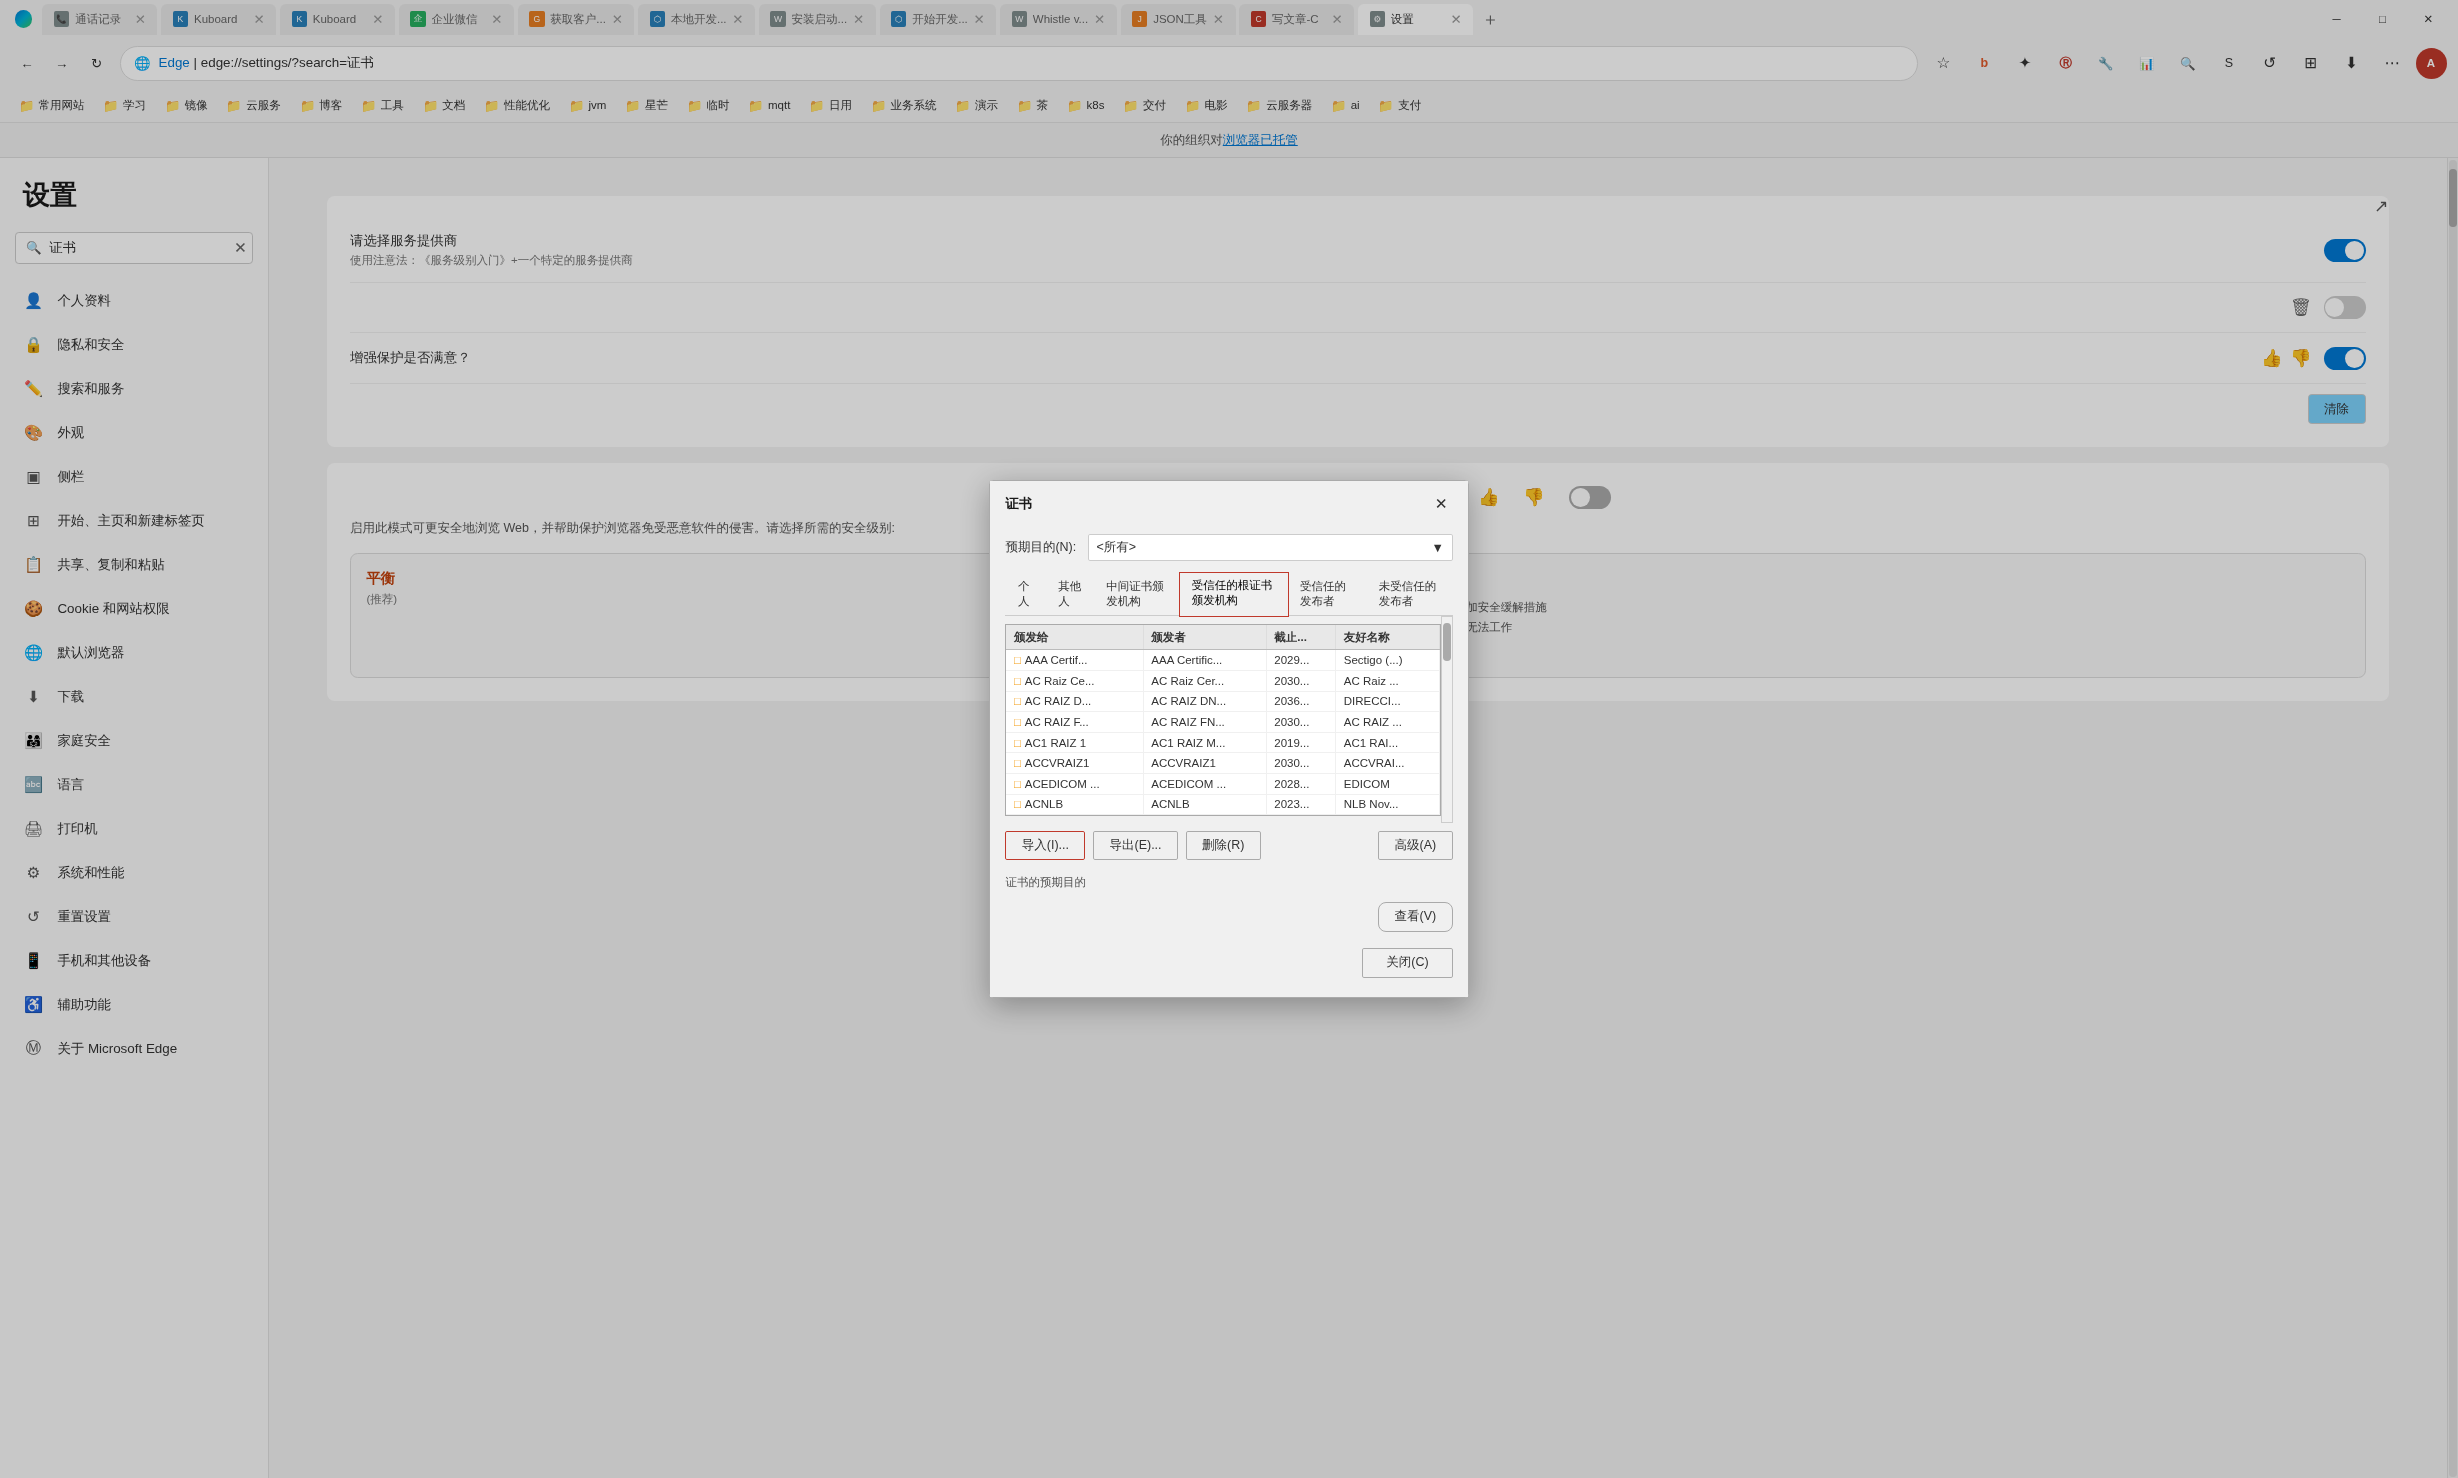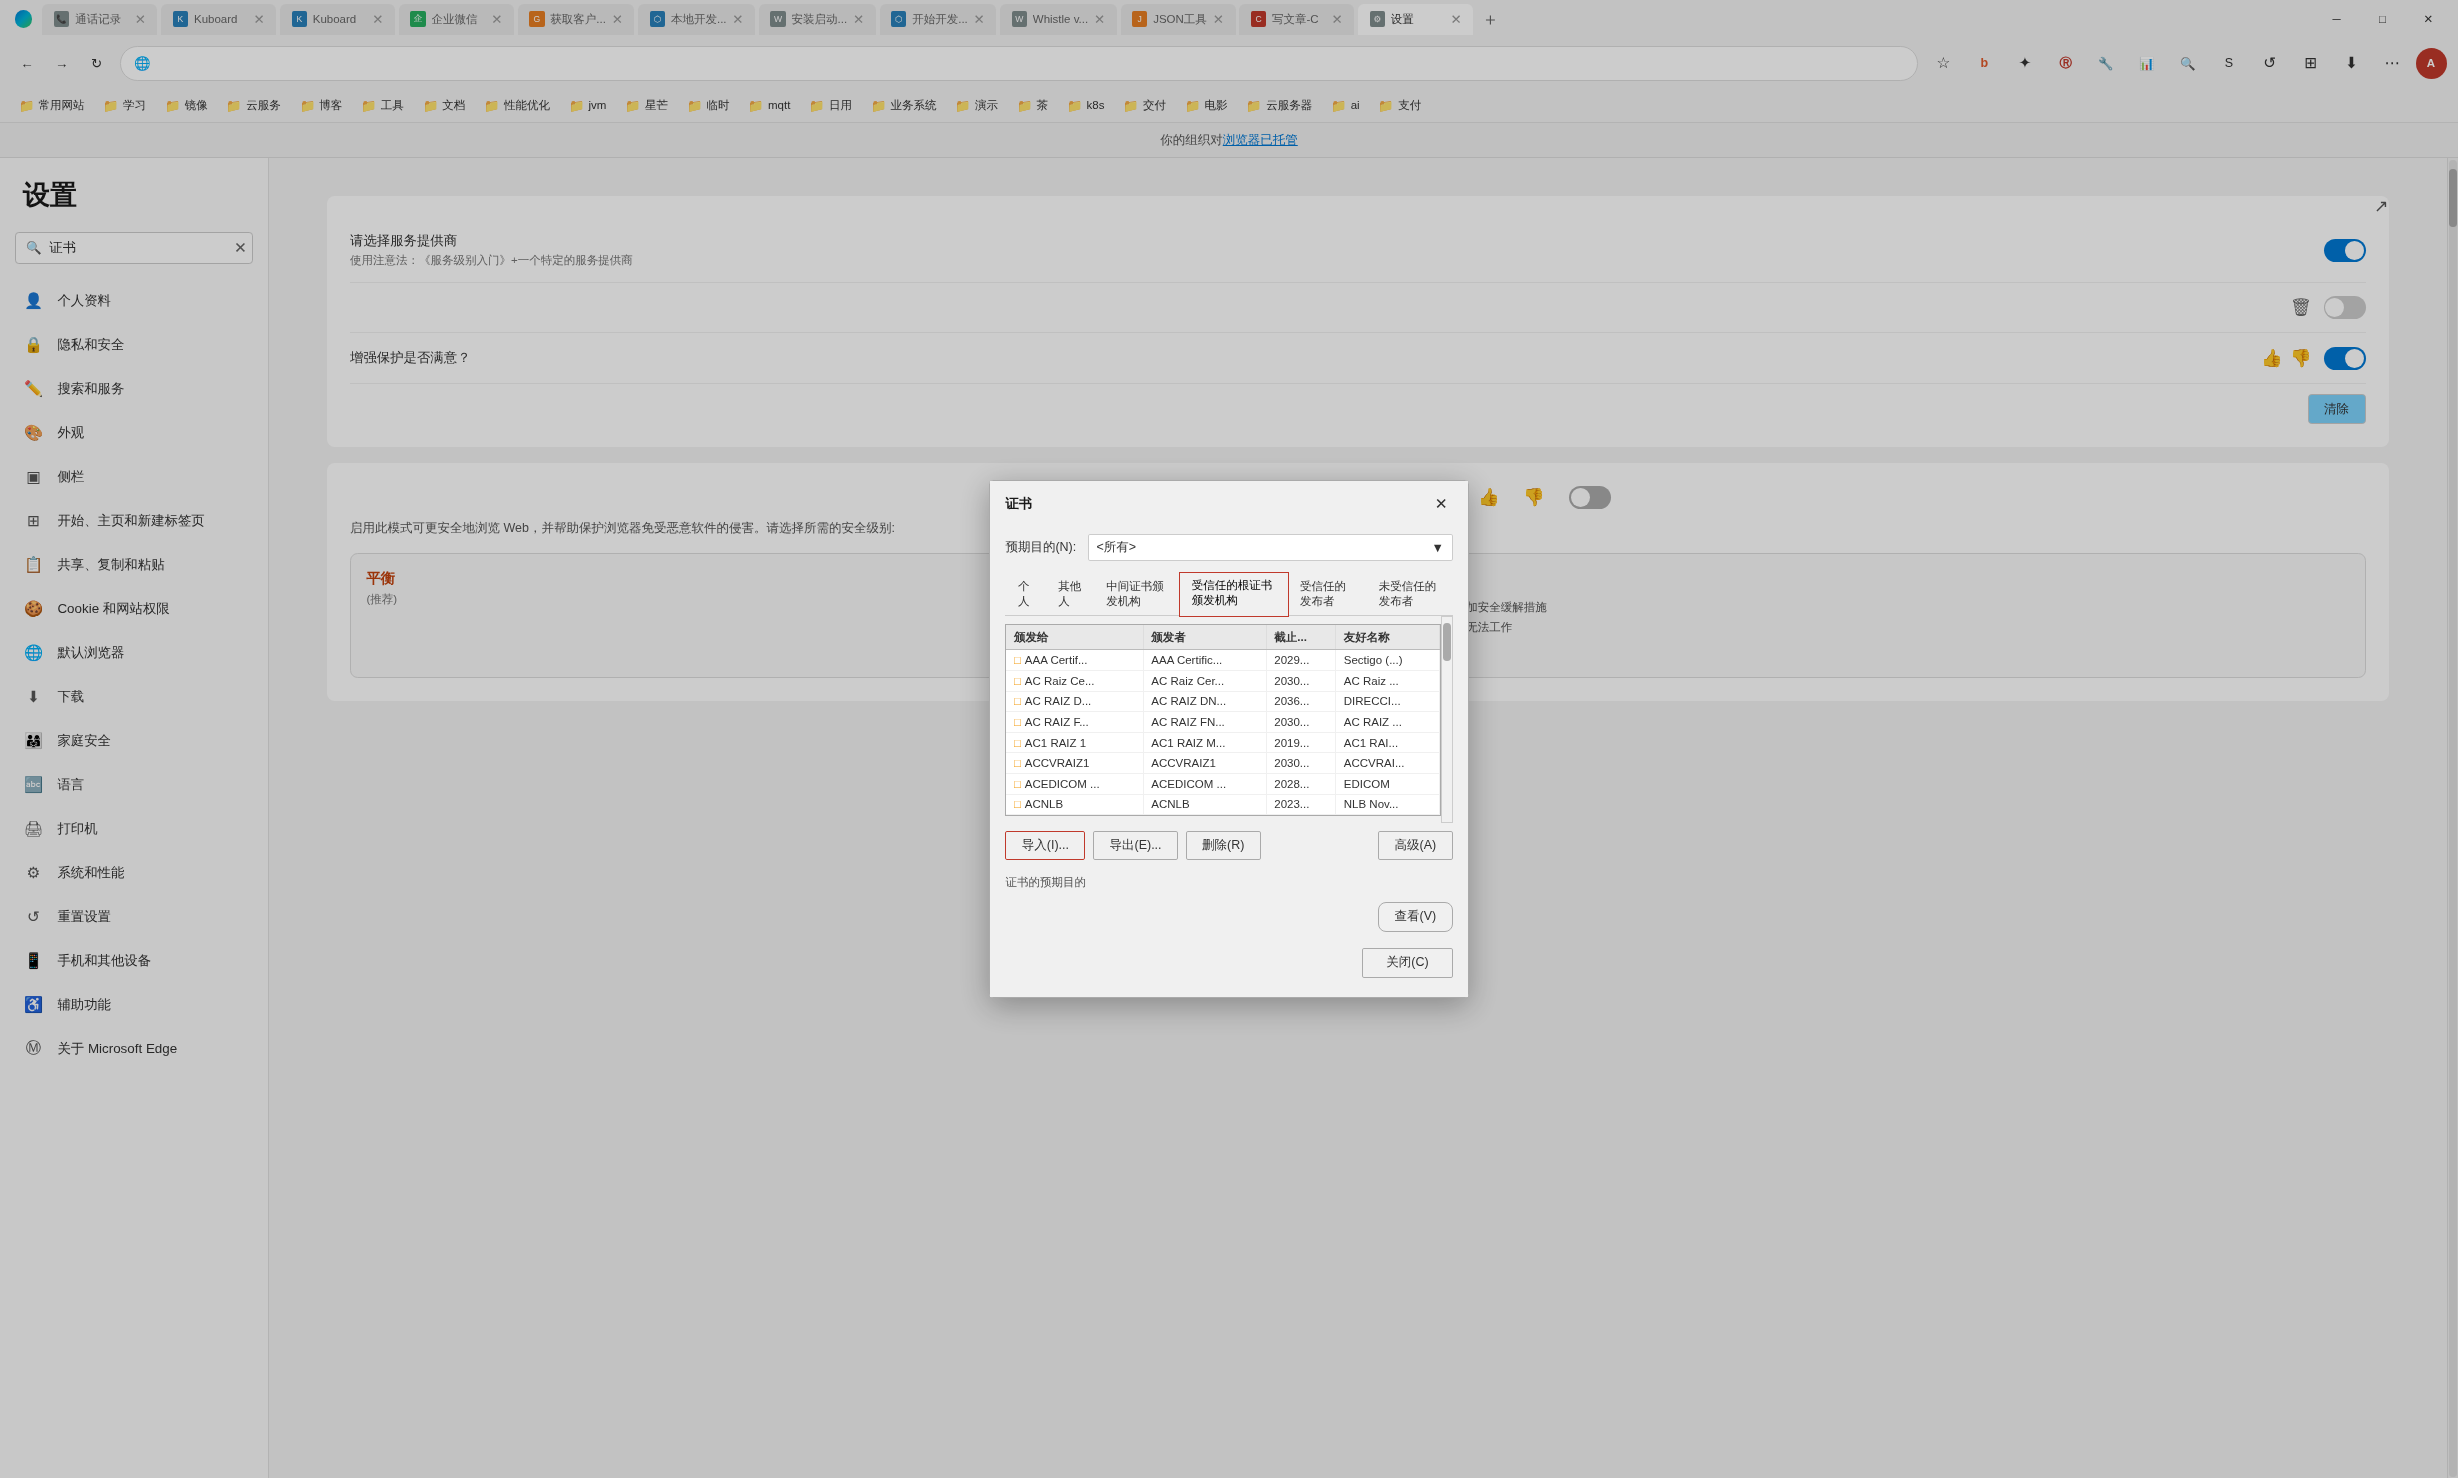--- a/index.html
+++ b/index.html
@@ -206,20 +206,25 @@
   </div>
 
   <div class="address-bar">
     <div class="nav-btns">
       <div class="nav-btn">←</div>
       <div class="nav-btn">→</div>
       <div class="nav-btn">↻</div>
     </div>
     <div class="url-bar">
       <span class="url-bar-icon">🌐</span>
+      <span class="url-bar-text">
+        <span style="color:#0078d4;font-weight:500;">Edge</span>
+        <span> | </span>
+        <span>edge://settings/?search=证书</span>
+      </span>
     </div>
     <div class="toolbar-right">
       <div class="toolbar-btn">☆</div>
       <div class="toolbar-btn" style="font-size:12.5px;font-weight:bold;color:#e05a2b;">b</div>
       <div class="toolbar-btn">✦</div>
       <div class="toolbar-btn" style="font-size:12.5px;font-weight:bold;color:#c0392b;">Ⓡ</div>
       <div class="toolbar-btn" style="font-size:12.5px;">🔧</div>
       <div class="toolbar-btn" style="font-size:12.5px;">📊</div>
       <div class="toolbar-btn" style="font-size:12.5px;">🔍</div>
       <div class="toolbar-btn" style="font-size:12.5px;">S</div>

